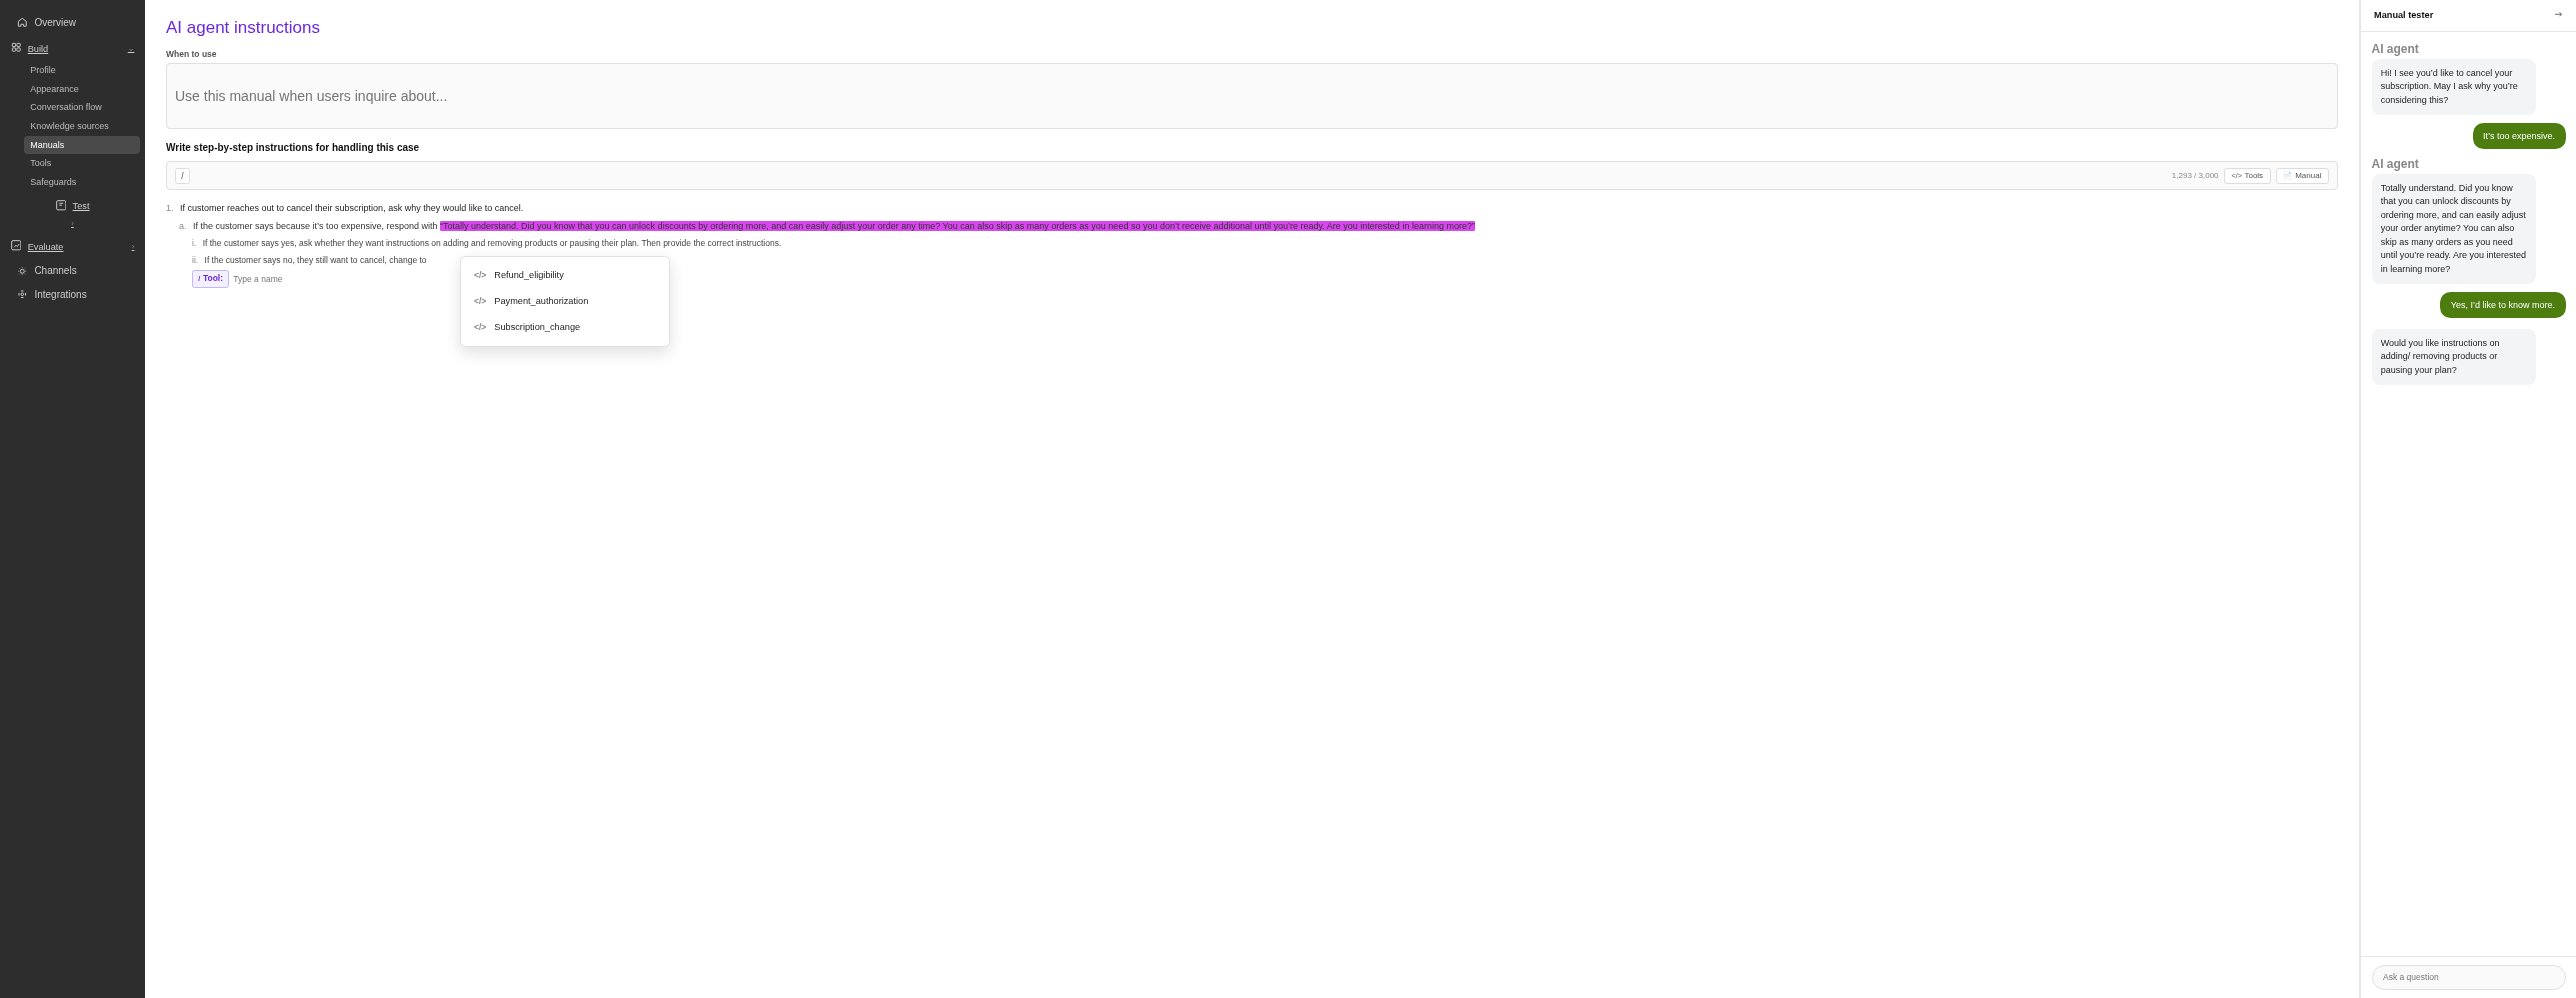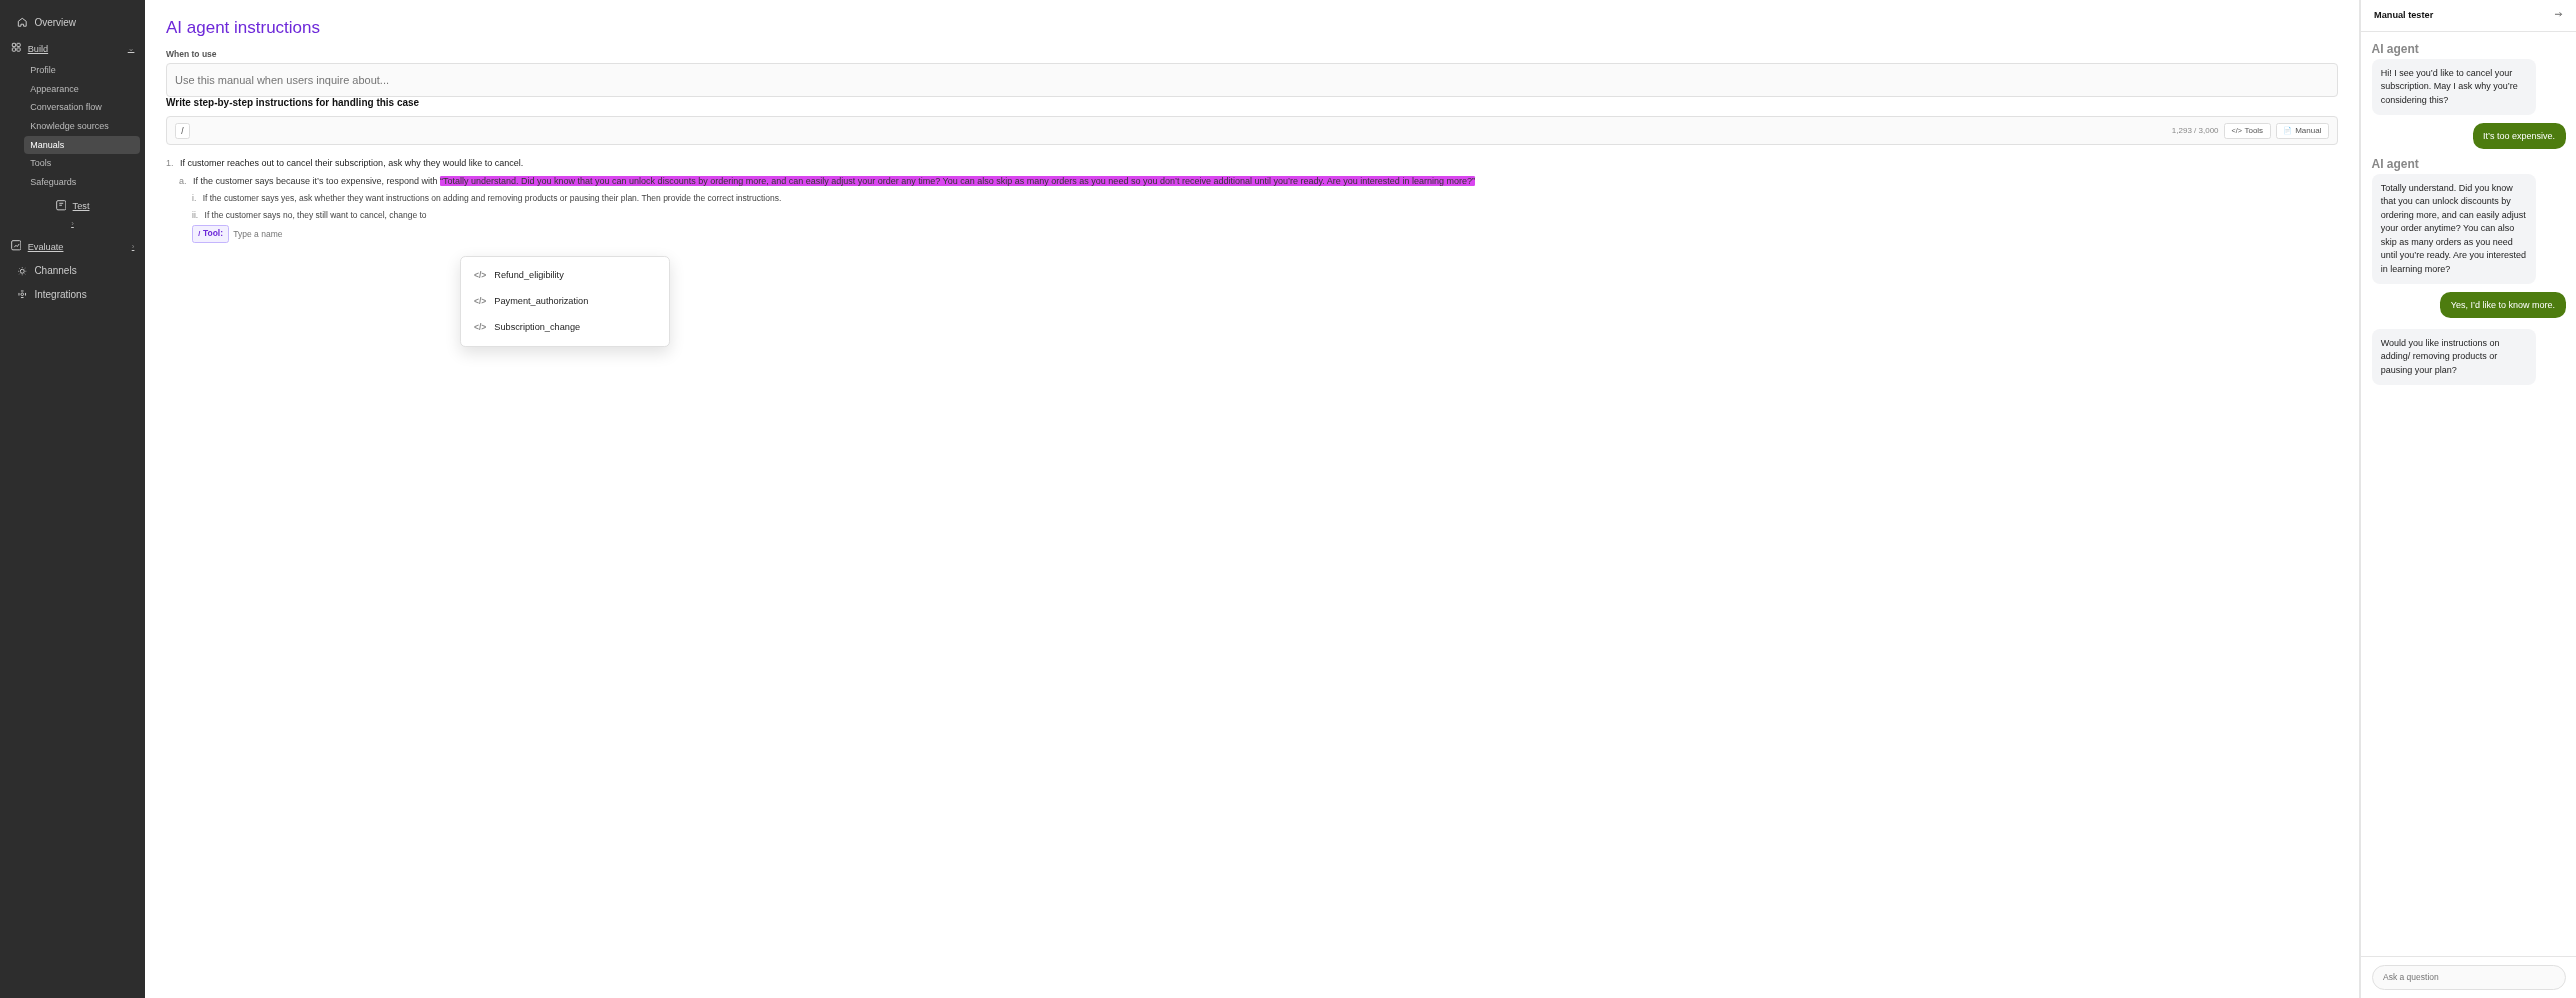--- a/index.html
+++ b/index.html
@@ -88,24 +88,25 @@
     .section-label {
       font-size: 8.5px;
       font-weight: 600;
       color: #555;
       margin-bottom: 4px;
     }
     .when-to-use-input {
       width: 100%;
       border: 0.7px solid #e0e0e0;
       border-radius: 4px;
-      padding: 10px 8px;
-      font-size: 11px;
+      padding: 24px 8px;
+      font-size: 14px;
       color: #999;
       outline: none;
+      margin-bottom: 13px;
       background: #fafafa;
     }
     .instructions-header {
       font-size: 10px;
       font-weight: 600;
       color: #111;
       margin-bottom: 8px;
     }
     .toolbar-row {
       display: flex;

